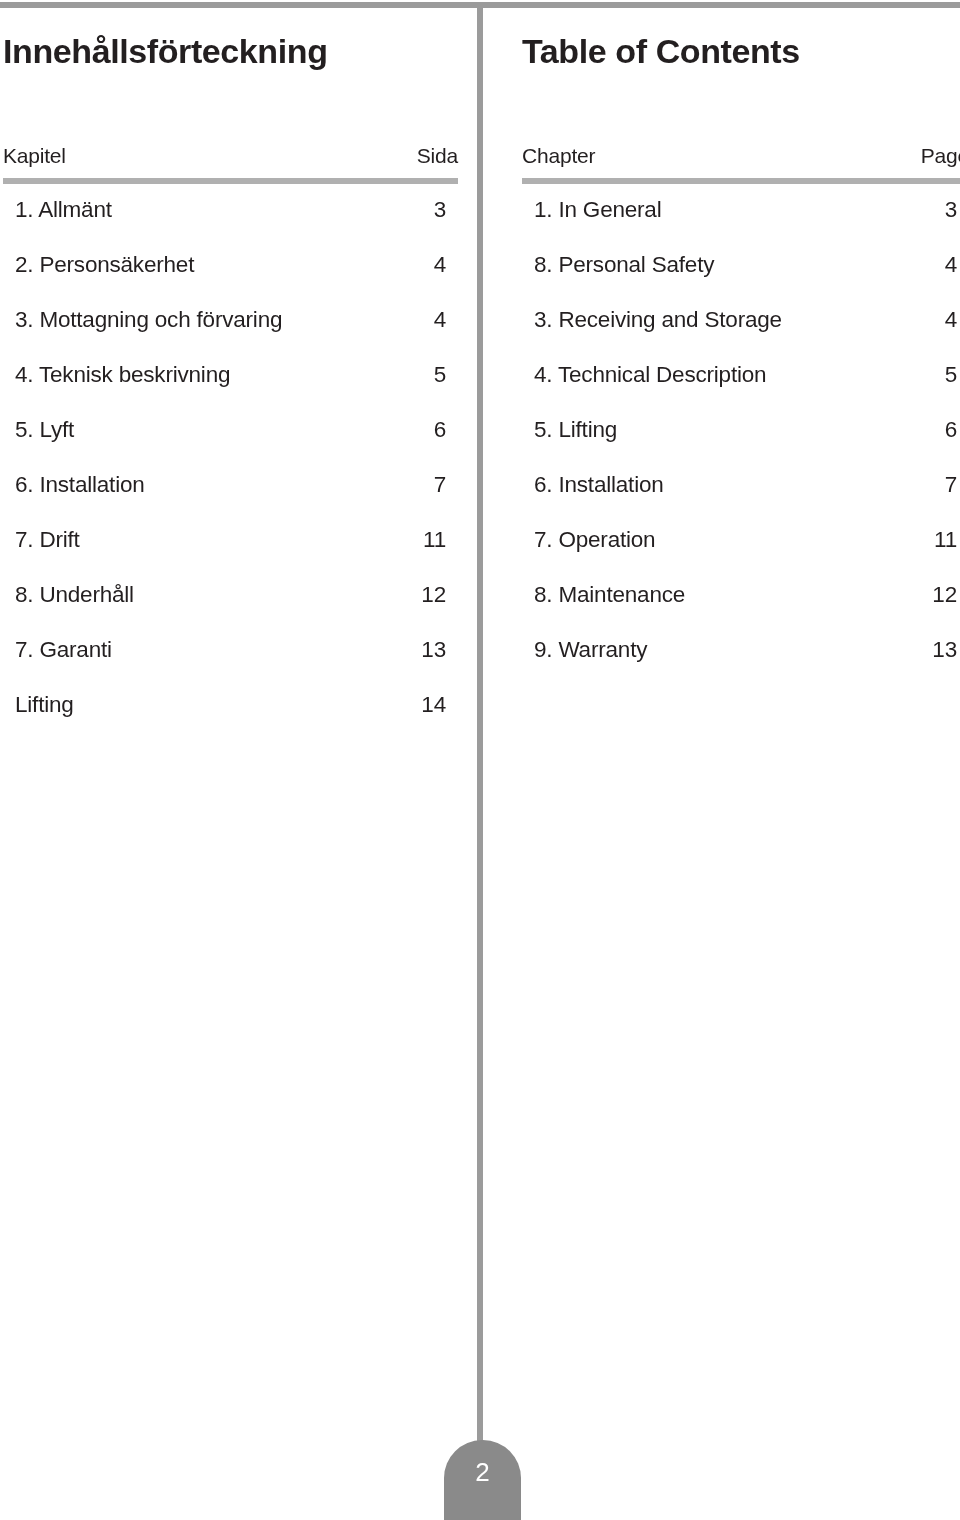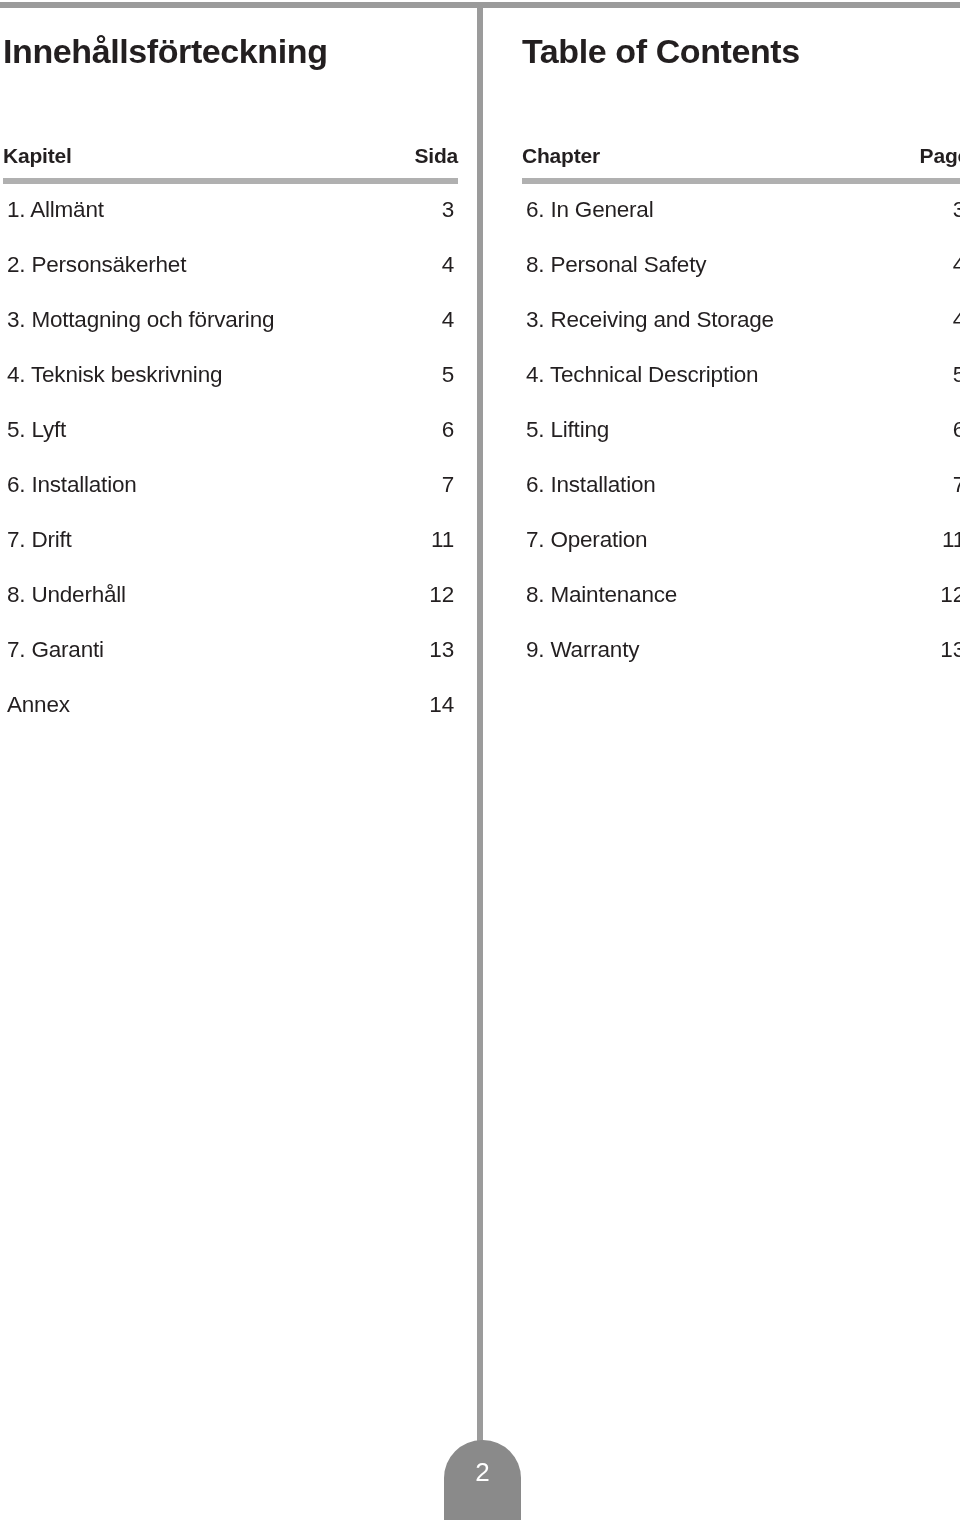--- a/index.html
+++ b/index.html
@@ -63,37 +63,37 @@
     color: #231f20;
     white-space: nowrap;
   }
 
   .toc-head {
     display: flex;
     align-items: baseline;
     justify-content: space-between;
     margin-top: 74px;
     font-size: 21px;
-    font-weight: bold;
+    font-weight: normal;
     letter-spacing: -0.2px;
     color: #231f20;
     gap: 32px;
   }
   .toc-head .head-page { text-align: right; }
 
   .head-rule {
     margin-top: 10px;
     height: 6px;
     background: #b0b0b0;
     width: 100%;
   }
 
   .toc-list {
     list-style: none;
-    margin: 4px;
+    margin: 12px;
     padding: 0;
     margin-top: 13px;
   }
   .toc-row {
     display: flex;
     align-items: baseline;
     justify-content: space-between;
     height: 55px;
     font-size: 22.5px;
     letter-spacing: -0.2px;
@@ -172,38 +172,38 @@
         </li>
         <li class="toc-row">
           <span class="row-label">8. Underhåll</span>
           <span class="row-page">12</span>
         </li>
         <li class="toc-row">
           <span class="row-label">7. Garanti</span>
           <span class="row-page">13</span>
         </li>
         <li class="toc-row">
-          <span class="row-label">Annex</span>
+          <span class="row-label">Lifting</span>
           <span class="row-page">14</span>
         </li>
       </ul>
   </div>
 
   <div class="column right">
     <h1 class="toc-title">Table of Contents</h1>
 
     <div class="toc-head">
       <span class="head-chapter">Chapter</span>
       <span class="head-page">Page</span>
     </div>
     <div class="head-rule"></div>
 
     <ul class="toc-list" id="list-right">
         <li class="toc-row">
-          <span class="row-label">6. In General</span>
+          <span class="row-label">1. In General</span>
           <span class="row-page">3</span>
         </li>
         <li class="toc-row">
           <span class="row-label">8. Personal Safety</span>
           <span class="row-page">4</span>
         </li>
         <li class="toc-row">
           <span class="row-label">3. Receiving and Storage</span>
           <span class="row-page">4</span>
         </li>

